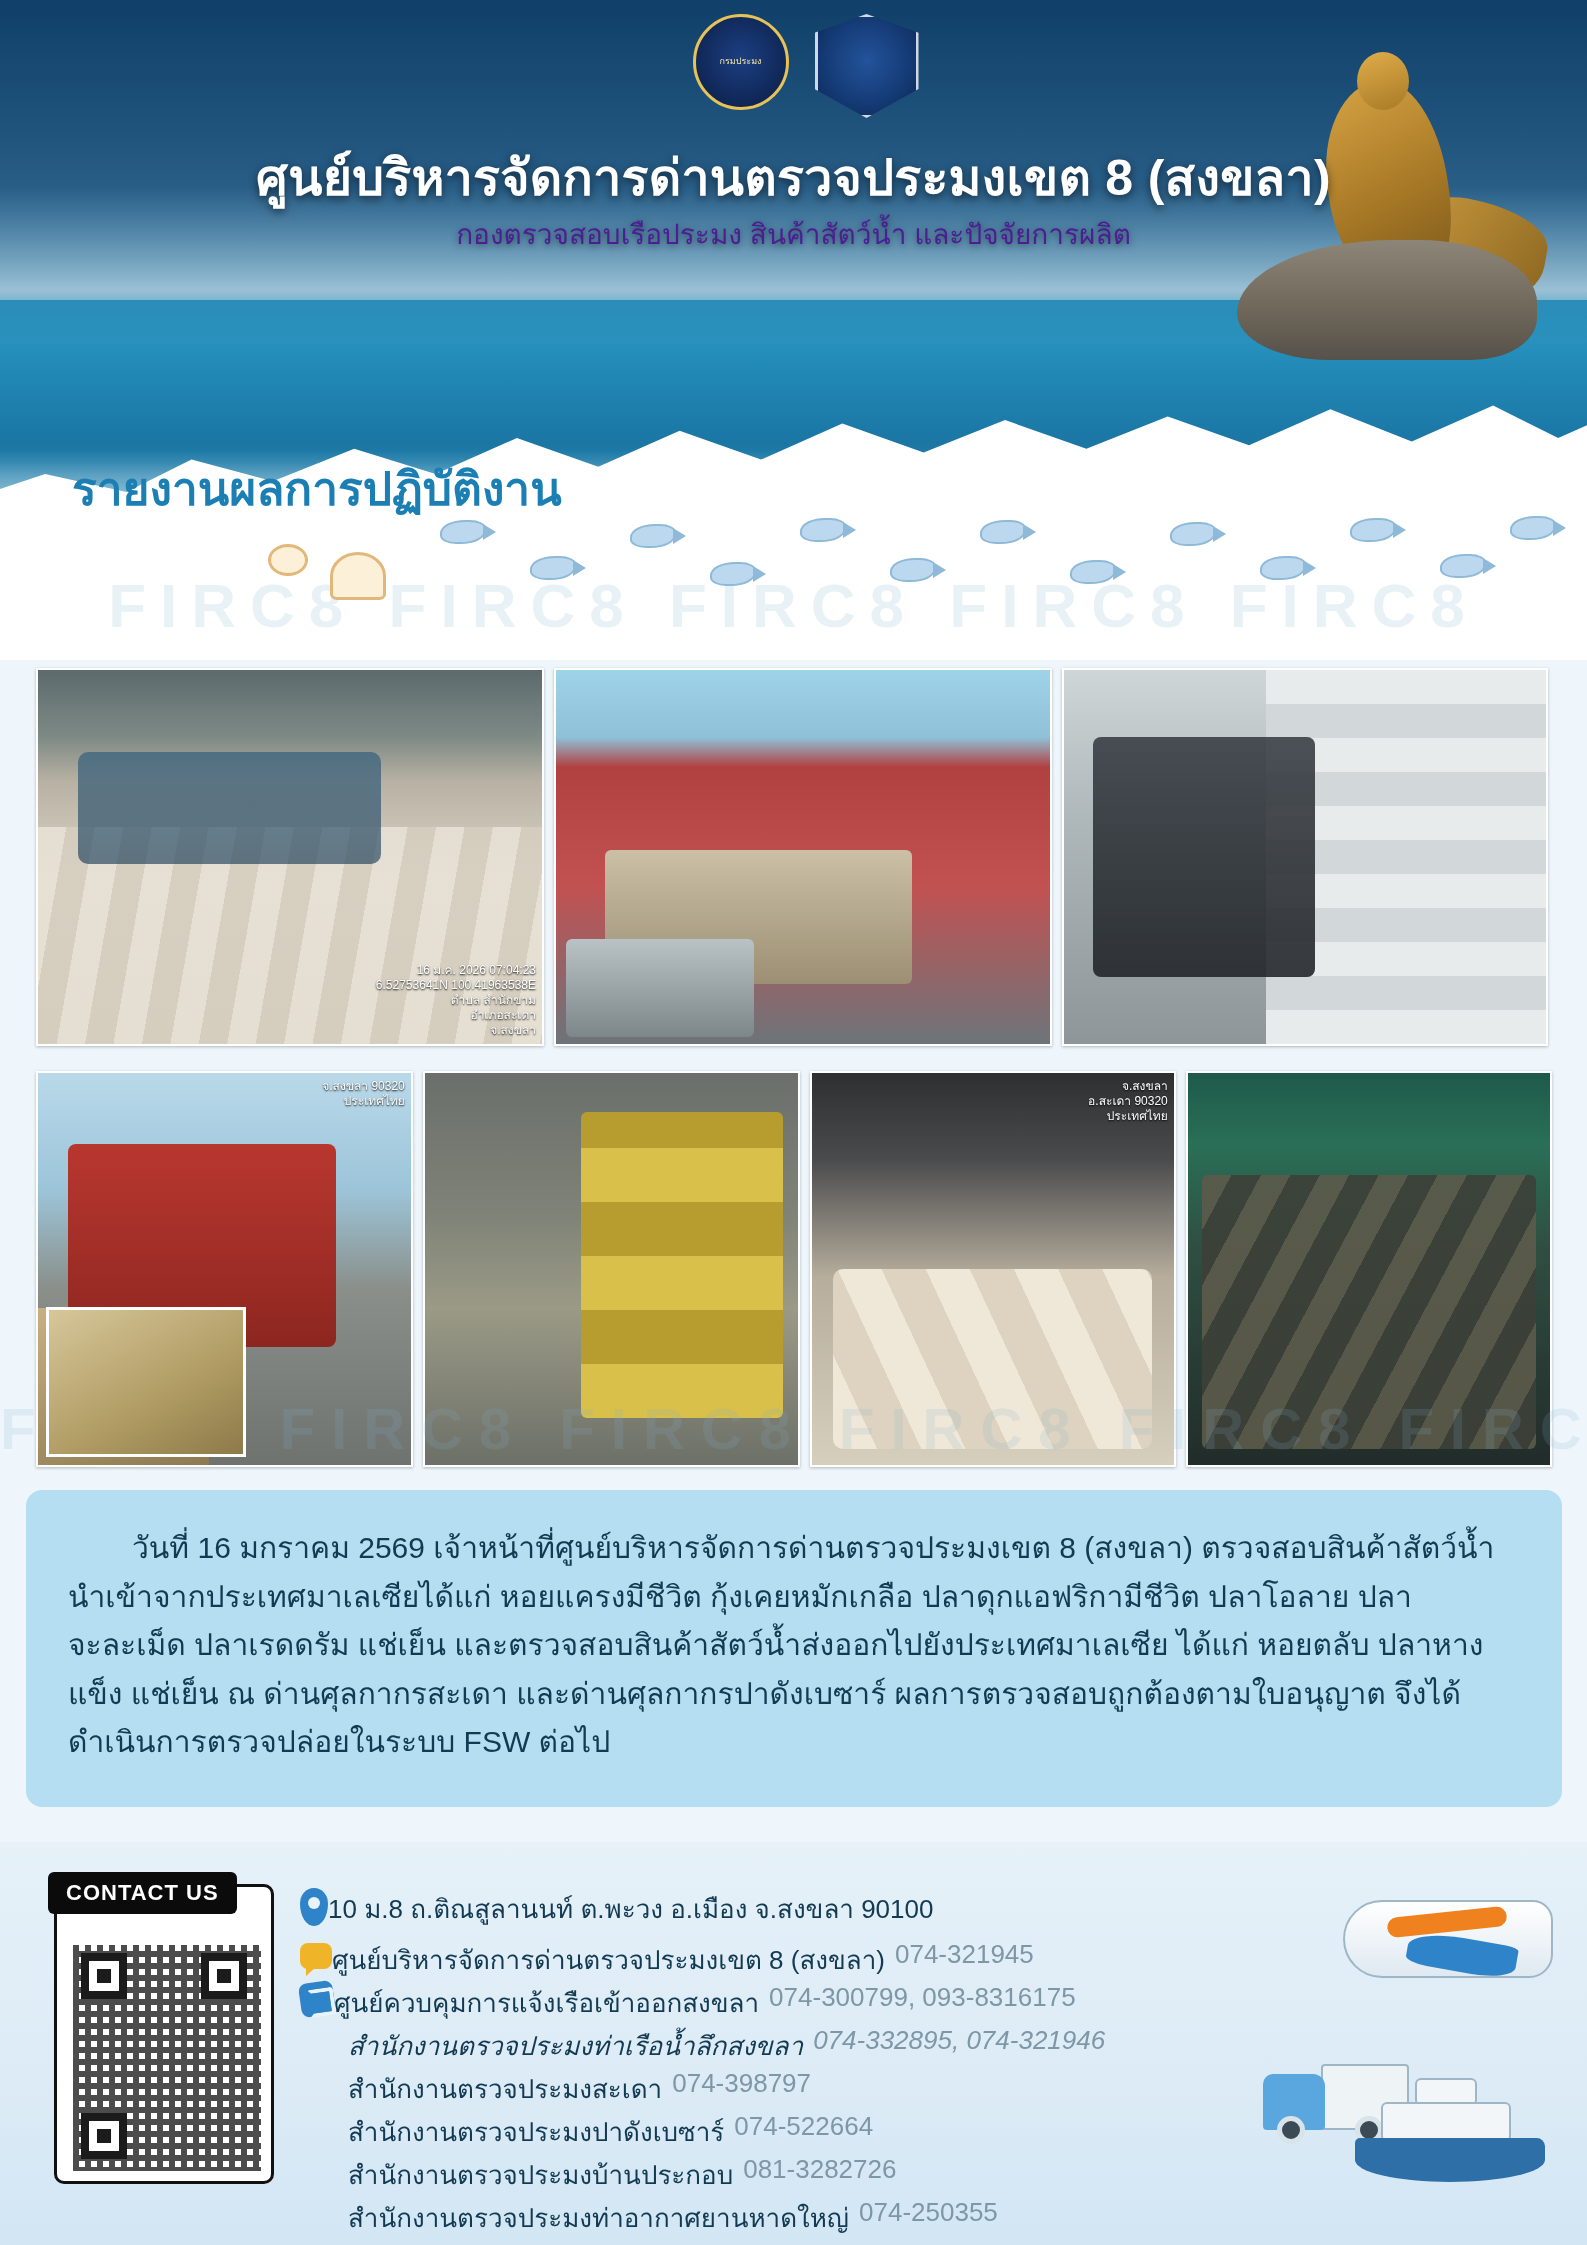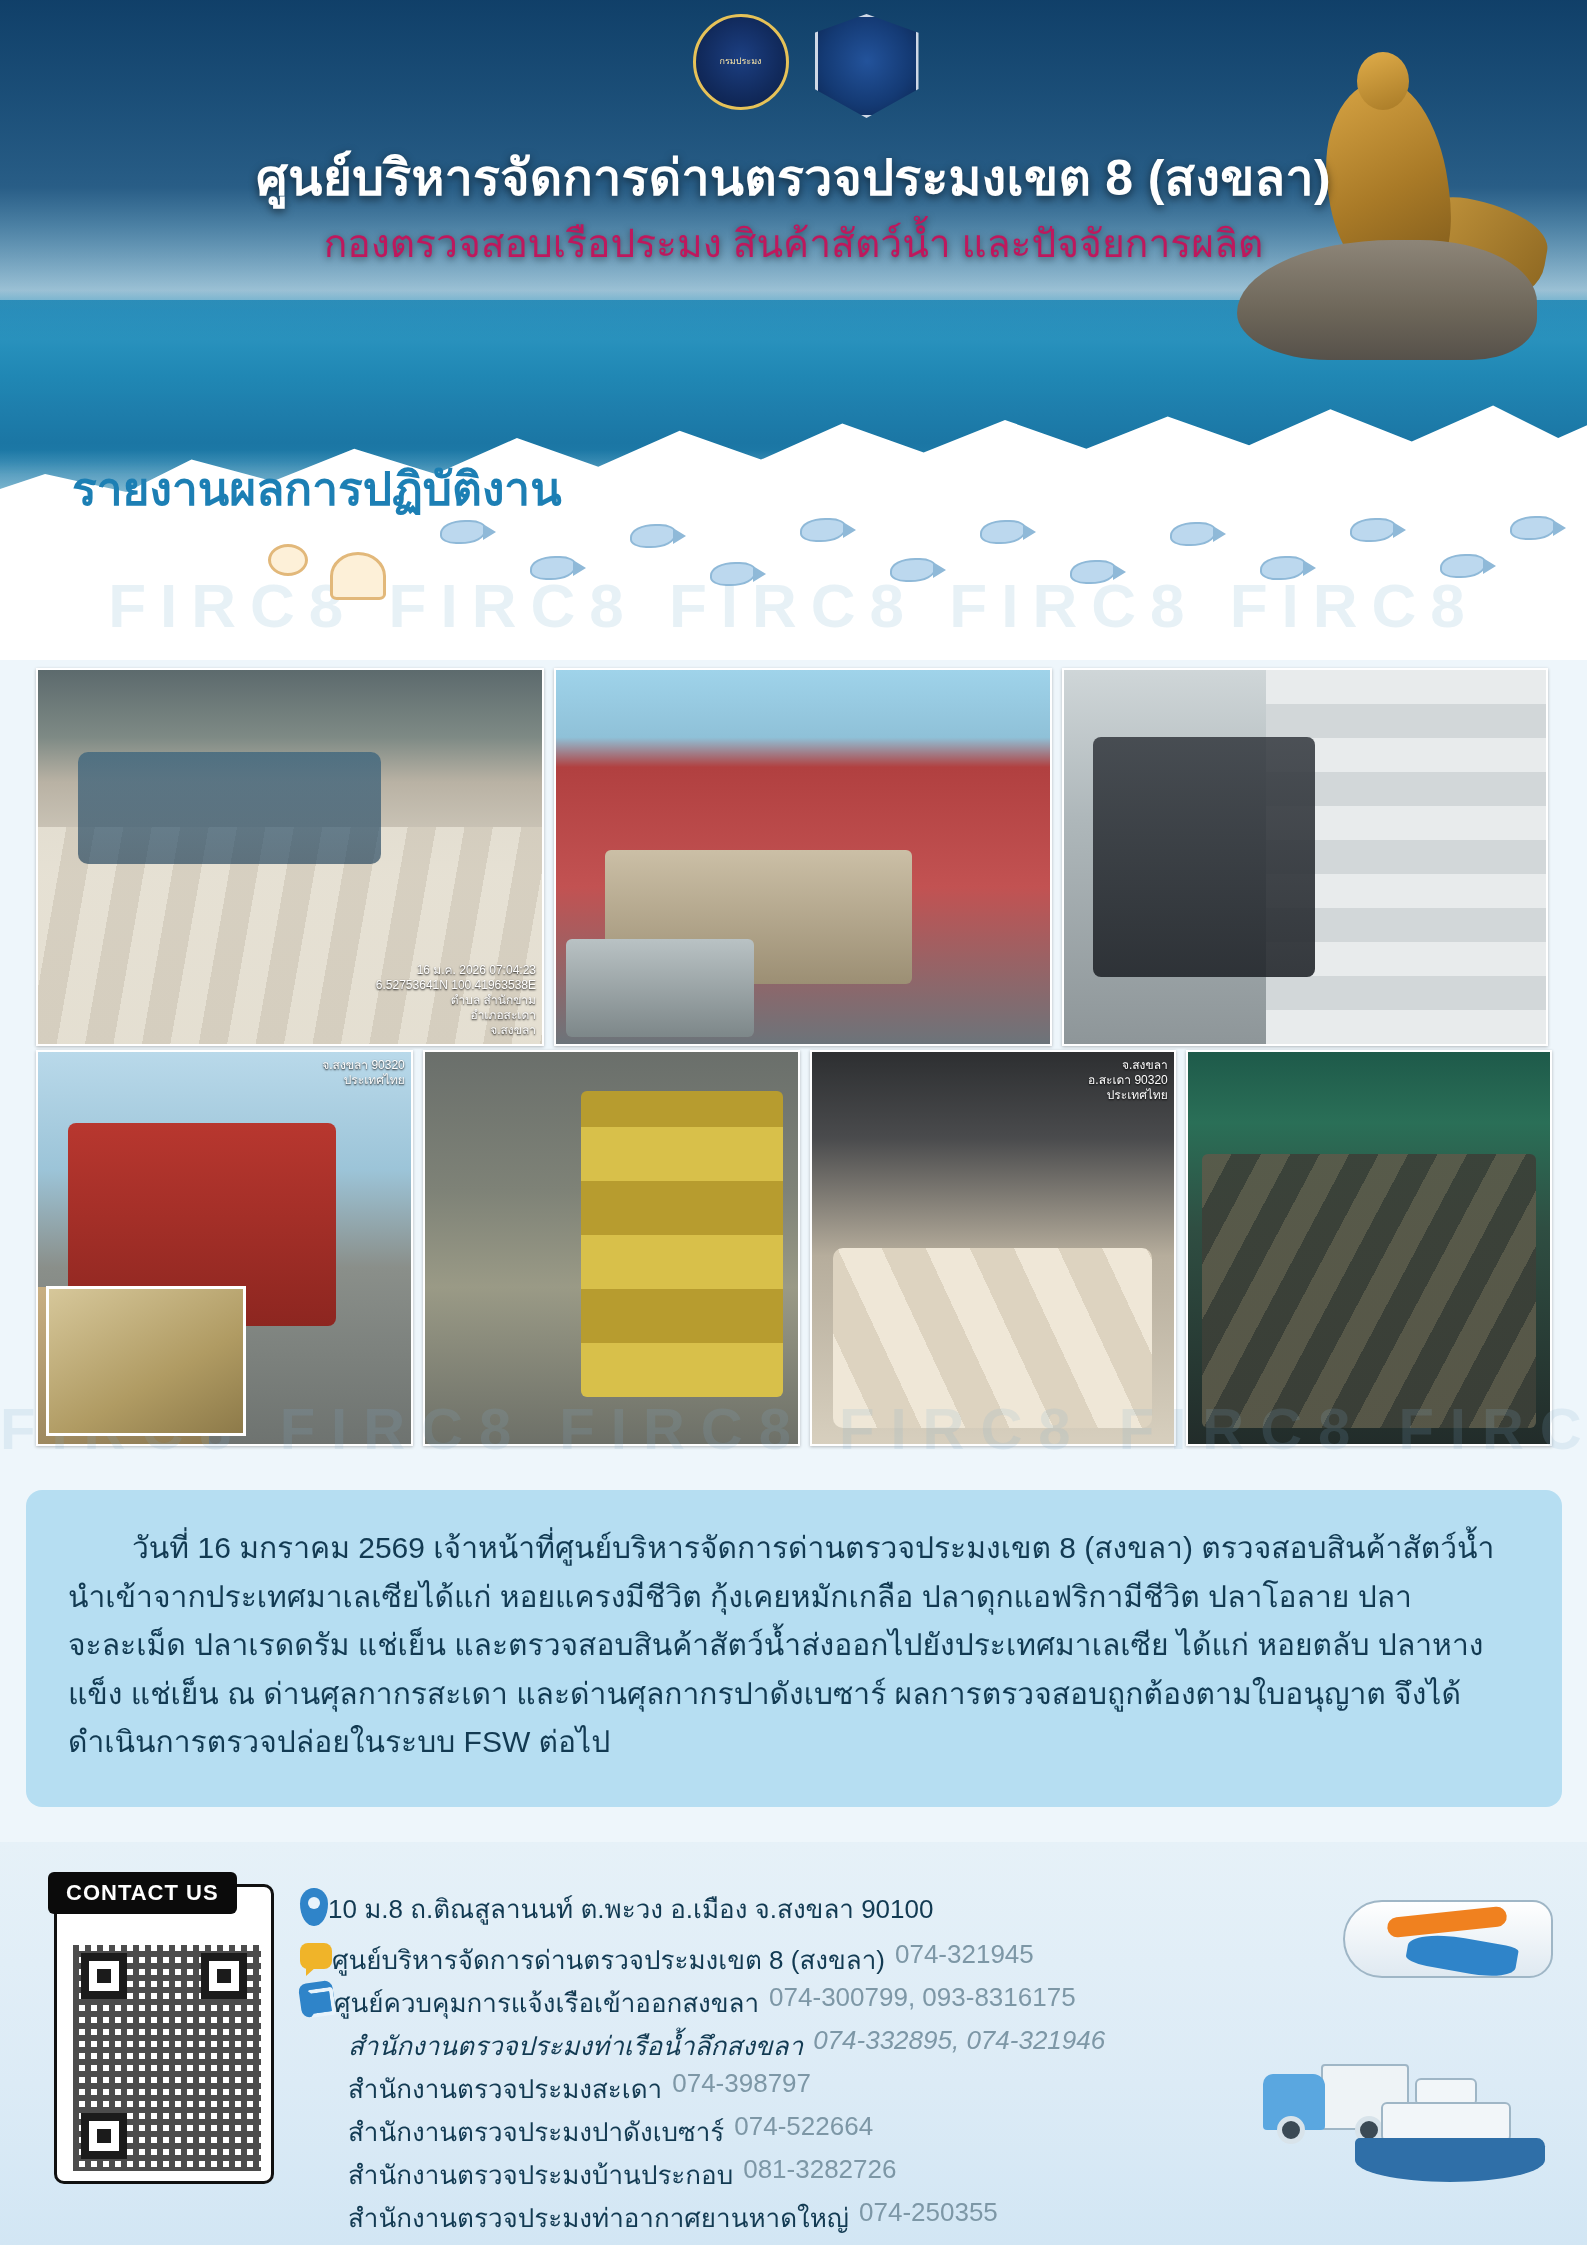--- a/index.html
+++ b/index.html
@@ -139,22 +139,22 @@
     font-size: 50px;
     font-weight: bold;
     letter-spacing: .3px;
     text-shadow: 0 3px 8px rgba(0,0,0,.55);
   }
   .hero-subtitle {
     position: absolute;
     top: 212px; left: 0; right: 0;
     text-align: center;
     z-index: 7;
-    color: #be185d;
-    font-size: 39px;
+    color: #4c1d95;
+    font-size: 28px;
     text-shadow: 0 2px 7px rgba(0,0,0,.5);
   }
 
   
   .report-band {
     position: absolute;
     top: 420px; left: 0;
     width: 1587px; height: 250px;
     z-index: 8;
   }
@@ -207,21 +207,21 @@
   }
   .shell.small { width: 40px; height: 32px; border-radius: 50%; }
 
   
   .photos {
     position: absolute;
     top: 668px; left: 36px;
     width: 1516px;
   }
   .photo-row { display: flex; gap: 10px; }
-  .photo-row + .photo-row { margin-top: 4px; }
+  .photo-row + .photo-row { margin-top: 25px; }
   .photo {
     position: relative;
     overflow: hidden;
     border: 2px solid #ffffff;
     box-shadow: 0 1px 3px rgba(0,0,0,.25);
   }
   .photo .stamp {
     position: absolute;
     right: 6px; bottom: 6px;
     color: #ffffff;

